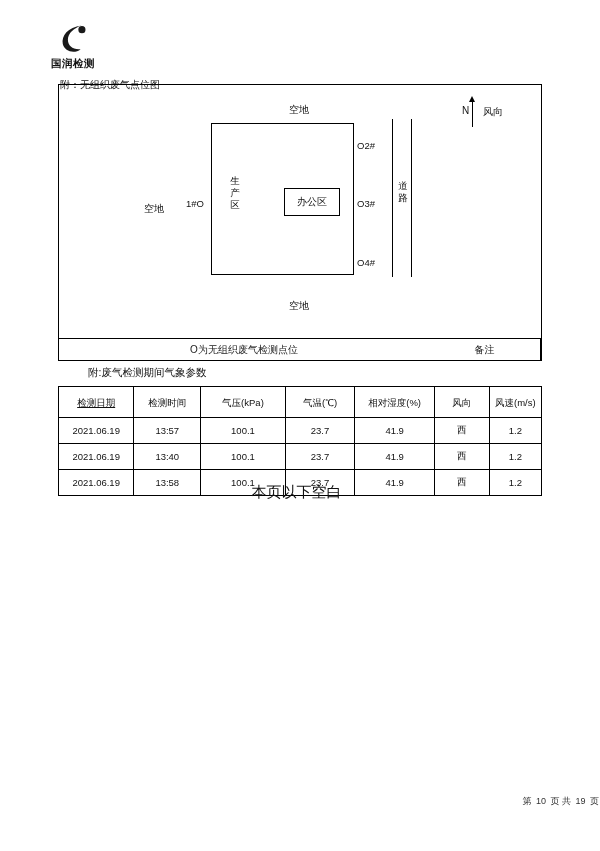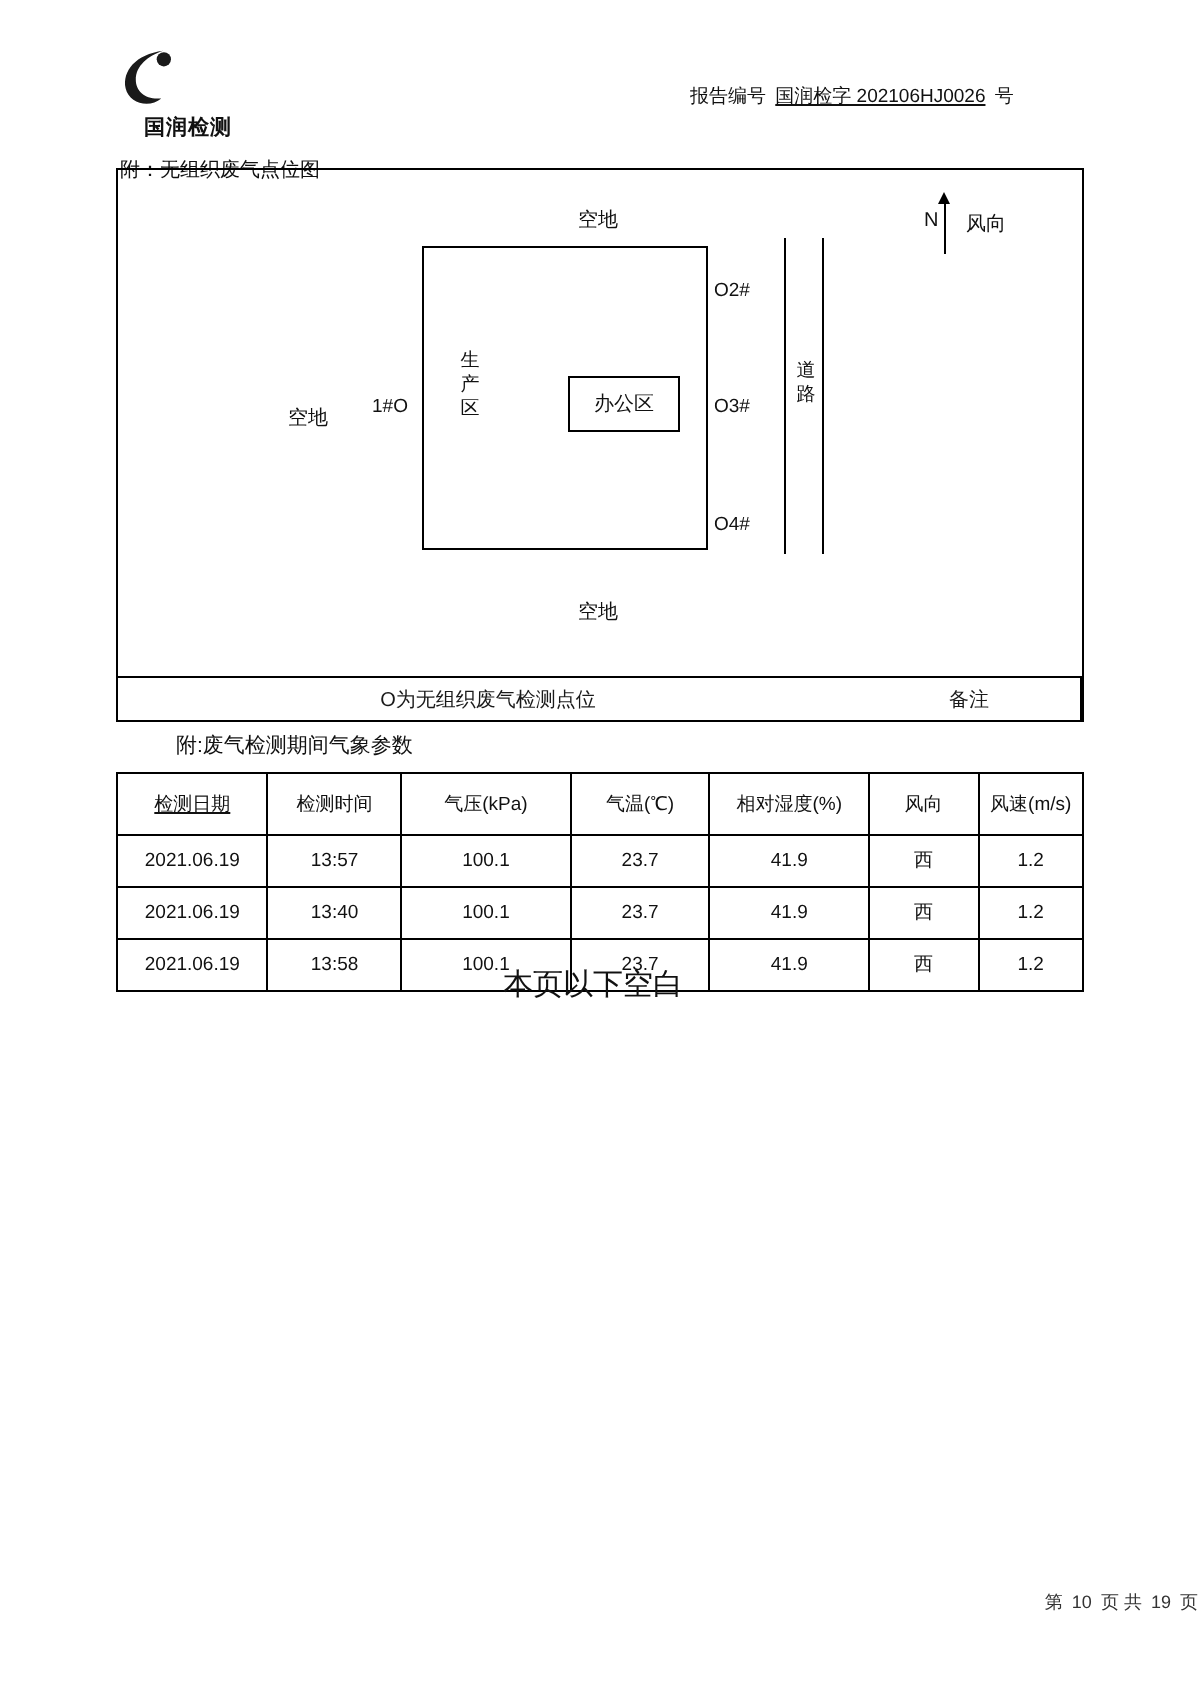--- a/index.html
+++ b/index.html
@@ -22,21 +22,21 @@
     top: 22px;
     left: 0;
     width: 600px;
     height: 52px;
   }
   #logo-block {
     position: absolute;
     left: 30px;
     top: 0;
     width: 86px;
-    text-align: right;
+    text-align: center;
   }
   #logo-mark {
     width: 34px;
     height: 34px;
     margin: 0 auto;
     display: block;
   }
   #logo-text {
     font-size: 10.5px;
     color: #111;
@@ -265,25 +265,20 @@
 </head>
 <body>
 
 <div id="page-header">
   <div id="logo-block">
     <svg id="logo-mark" viewBox="0 0 40 40">
       <path d="M30 4 C14 6, 6 16, 8 26 C10 35, 22 38, 29 32 C20 33, 14 28, 14 21 C14 13, 21 7, 30 4 Z" fill="#1a1a1a"></path>
       <circle cx="30.5" cy="9" r="4.2" fill="#1a1a1a"></circle>
     </svg>
     <div id="logo-text">国润检测</div>
-  </div>
-  <div id="report-no">
-    <span>报告编号</span>
-    <span class="val">国润检字 202106HJ0026</span>
-    <span>号</span>
   </div>
 </div>
 
 <div id="figure-caption">附：无组织废气点位图</div>
 
 <div id="figure-box">
   <div class="lbl" id="lbl-top-open">空地</div>
   <div class="lbl" id="lbl-bottom-open">空地</div>
   <div class="lbl" id="lbl-left-open">空地</div>
 

